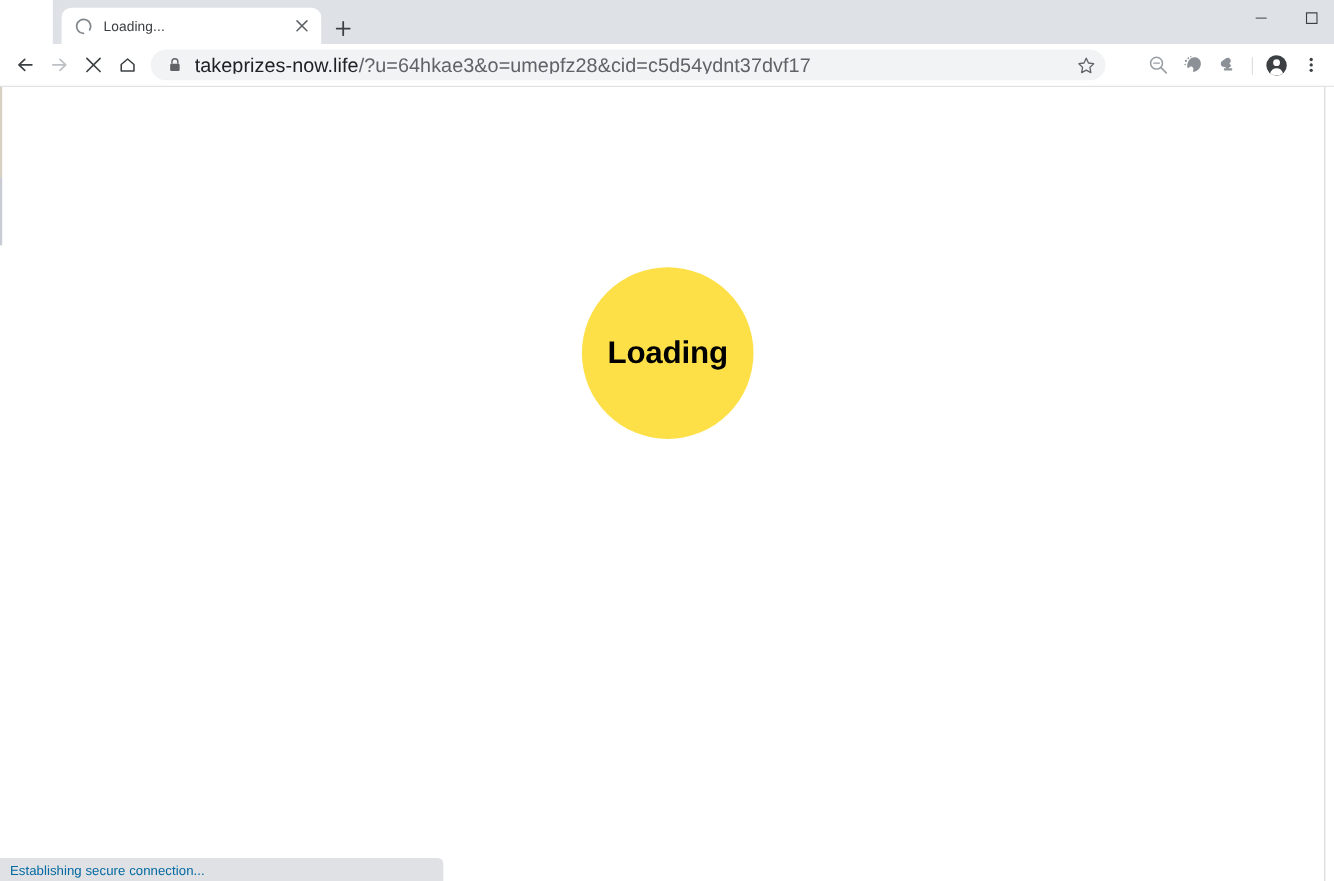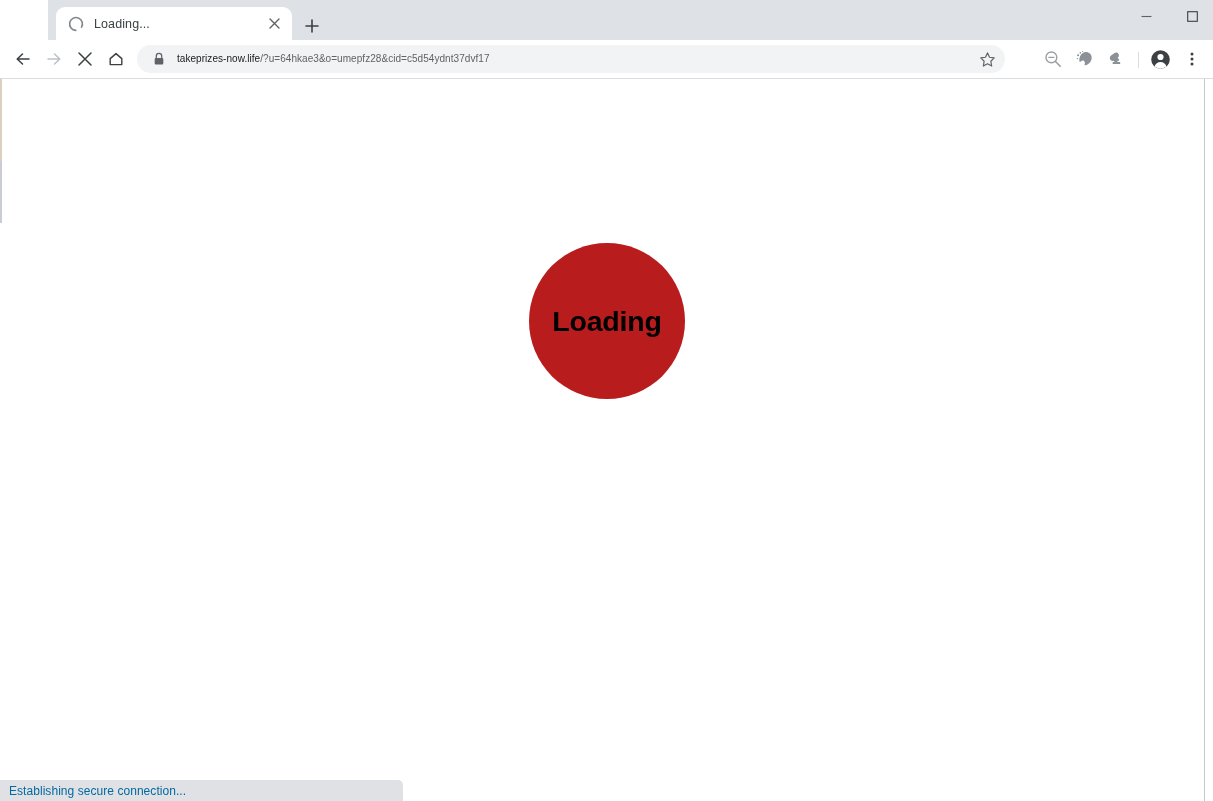--- a/index.html
+++ b/index.html
@@ -159,21 +159,21 @@
     margin-left: 14px;
     margin-right: 0px;
     display: flex;
     align-items: center;
     justify-content: center;
   }
 
   #url-text {
     flex: 1 1 auto;
     margin-left: 10px;
-    font-size: 10px;
+    font-size: 18px;
     color: #202124;
     white-space: nowrap;
     overflow: hidden;
     text-overflow: ellipsis;
     line-height: 16px;
     letter-spacing: 0.05px;
   }
   #url-text .url-host { color: #202124; }
   #url-text .url-path { color: #5f6368; }
 
@@ -254,21 +254,21 @@
     background: #ffffff;
   }
 
   #loading-badge {
     position: absolute;
     left: 529px;
     top: 164px;
     width: 156px;
     height: 156px;
     border-radius: 50%;
-    background: #b91c1c;
+    background: #fde047;
     display: flex;
     align-items: center;
     justify-content: center;
   }
 
   #loading-badge-label {
     font-family: "Liberation Sans", sans-serif;
     font-size: 28.5px;
     font-weight: bold;
     color: #000000;

